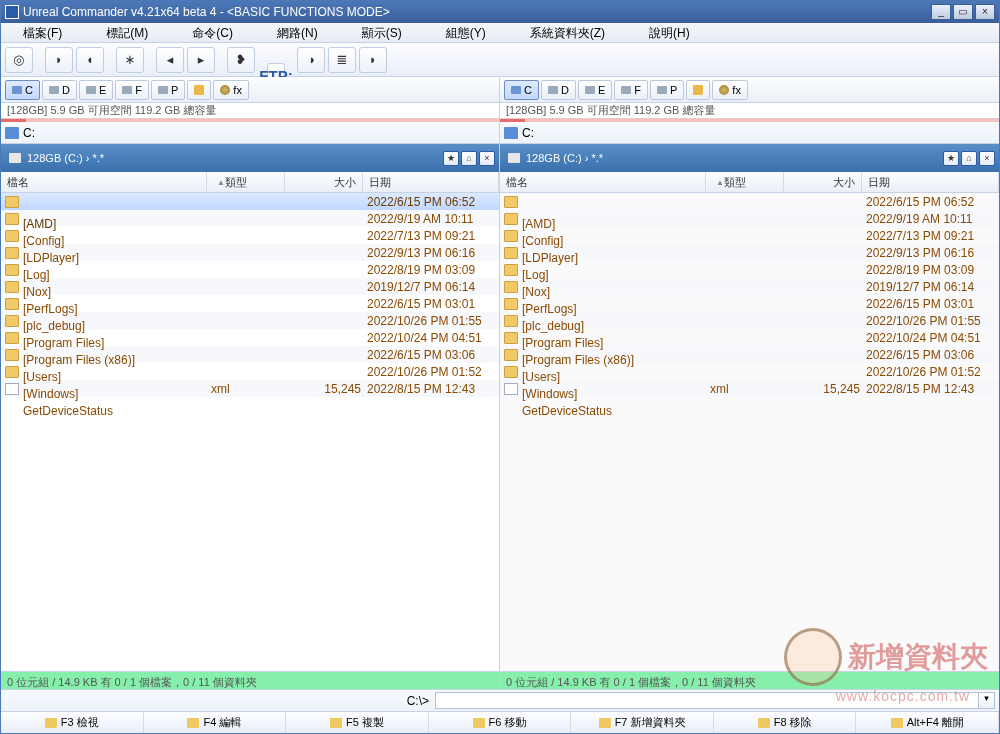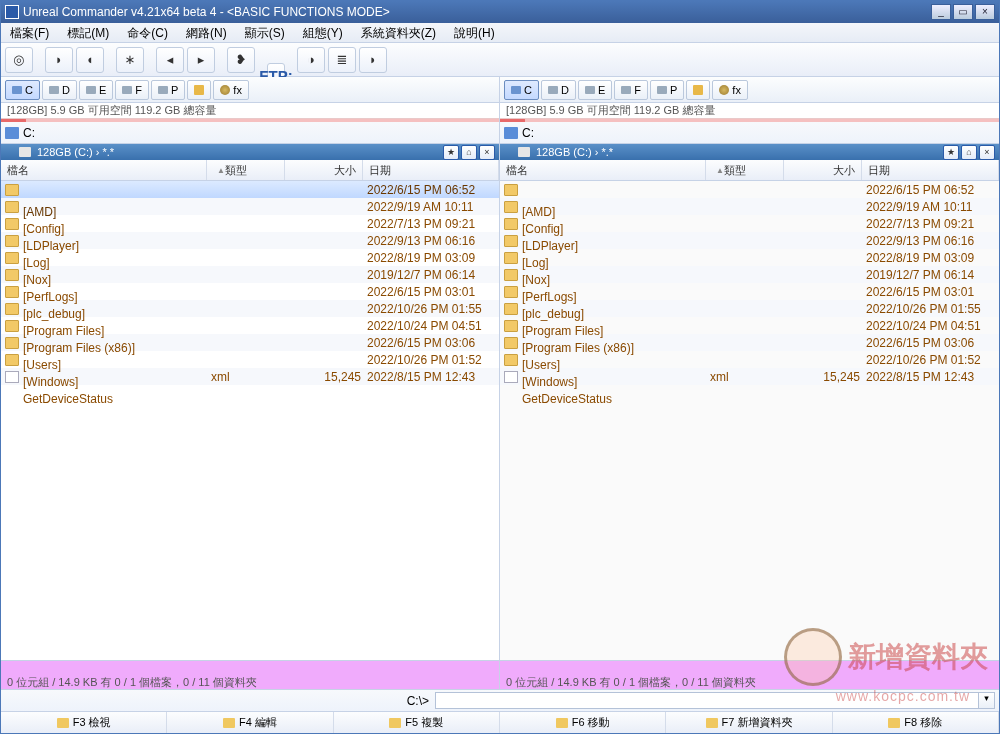--- a/index.html
+++ b/index.html
@@ -3,40 +3,40 @@
 <meta charset="utf-8">
 <style>
 * { box-sizing: border-box; margin: 0; padding: 0; font-family: "Microsoft JhengHei", "Segoe UI", Tahoma, sans-serif; }
 body { width: 1000px; height: 734px; overflow: hidden; background: #fff; }
 .window { width: 100%; height: 100%; display: flex; flex-direction: column; border: 1px solid #4c78b8; }
 .titlebar { height: 22px; background: linear-gradient(#4c78b8,#3a5f9a); color: #fff; display: flex; align-items: center; font-size: 12px; padding: 0 4px; }
 .titlebar .tbicon { width: 14px; height: 14px; background: #2a5aa8; border: 1px solid #fff; margin-right: 4px; }
 .titlebar .winctrl { margin-left: auto; display: flex; }
 .titlebar .winctrl div { width: 20px; height: 16px; background: linear-gradient(#eef,#bcd); border: 1px solid #3a5f9a; margin-left: 2px; font-size: 10px; text-align: center; color: #223; line-height: 14px; }
 .menubar { height: 20px; background: linear-gradient(#f4f6fa,#e6ecf5); border-bottom: 1px solid #c6d2e6; display: flex; font-size: 12px; }
-.menubar span { padding: 2px 9px; cursor: default; }
+.menubar span { padding: 2px 22px; cursor: default; }
 .toolbar { height: 34px; background: linear-gradient(#fcfdfe,#e9eef8); border-bottom: 1px solid #c6d2e6; display: flex; align-items: center; padding: 2px 4px; gap: 3px; }
 .tbtn { width: 28px; height: 26px; border: 1px solid #c0cde0; background: linear-gradient(#fff,#ecf1fa); border-radius: 3px; display: flex; align-items: center; justify-content: center; font-size: 13px; color: #333; }
 .tbtn.ftp { width: 18px; font-size: 15px; font-weight: bold; color: #2a5aa8; margin-top: 32px; }
 .sep { width: 6px; }
 .panels { flex: 1; display: flex; min-height: 0; }
 .panel { width: 50%; display: flex; flex-direction: column; border-right: 1px solid #c6d2e6; min-height: 0; }
 .panel:last-child { border-right: none; }
 .drivebar { height: 26px; background: linear-gradient(#fcfdfe,#eaf0f8); border-bottom: 1px solid #c6d2e6; display: flex; align-items: center; padding: 0 4px; gap: 2px; }
 .drivebtn { height: 20px; padding: 0 6px; border: 1px solid #bac8dc; background: linear-gradient(#fff,#eaf0f8); border-radius: 2px; font-size: 11px; display: flex; align-items: center; gap: 3px; }
 .drivebtn.active { background: linear-gradient(#dfeaff,#c4d9ff); border-color: #6b8dc0; }
 .drivebtn .dico { width: 10px; height: 8px; background: #9ab; border-radius: 1px; }
 .drivebtn .dico.c { background: #6a94d0; }
 .drivebtn .fico { width: 10px; height: 10px; background: #e8b848; border-radius: 1px; }
 .drivebtn .gico { width: 10px; height: 10px; background: radial-gradient(#d6b860,#9a7a30); border-radius: 50%; }
 .diskinfo { height: 16px; font-size: 11px; color: #555; padding: 0 6px; border-bottom: 1px solid #e9c9c9; }
 .diskinfo-bar { height: 3px; background: linear-gradient(to right, #e86a6a 5%, #f5c0c0 5%, #f5c0c0 100%); }
 .pathbar { height: 22px; background: linear-gradient(#f7f9fc,#eef3fb); border-bottom: 1px solid #c6d2e6; display: flex; align-items: center; font-size: 12px; padding: 0 4px; gap: 4px; }
 .pathbar .pico { width: 14px; height: 12px; background: #5a8dd8; border-radius: 1px; }
-.tabbar { height: 16px; background: linear-gradient(#5a90c8,#3970ad); display: flex; align-items: center; padding-left: 18px; font-size: 11px; color: #fff; position: relative; }
+.tabbar { height: 28px; background: linear-gradient(#5a90c8,#3970ad); display: flex; align-items: center; padding-left: 8px; font-size: 11px; color: #fff; position: relative; }
 .tabbar .tabico { width: 12px; height: 10px; background: #e6e6e6; margin-right: 6px; border-radius: 1px; }
 .tabbar .tabctl { position: absolute; right: 4px; display: flex; gap: 2px; }
 .tabbar .tabctl div { width: 16px; height: 15px; background: linear-gradient(#fff,#e4ecf8); border: 1px solid #2a5aa8; border-radius: 2px; font-size: 9px; text-align: center; line-height: 13px; color: #333; }
 .listhead { height: 21px; background: linear-gradient(#fcfdfe,#e9eef8); border-bottom: 1px solid #c6d2e6; display: flex; font-size: 11px; color: #333; }
 .listhead div { border-right: 1px solid #d4dcea; padding: 3px 6px; display: flex; align-items: center; }
 .listhead .sortico { margin-left: 4px; font-size: 8px; color: #888; }
 .col-name { width: 206px; }
 .col-type { width: 78px; }
 .col-size { width: 78px; text-align: right; justify-content: flex-end; }
 .col-date { flex: 1; }
@@ -45,21 +45,21 @@
 .row { display: flex; height: 17px; align-items: center; color: #8a4a00; }
 .row:nth-child(even) { background: #f6f8fc; }
 .row.sel { background: linear-gradient(#dceaff,#c0d8ff); color: #6a3800; }
 .row .cicon { width: 14px; height: 12px; margin: 0 4px; }
 .row .cicon.folder { background: #f2c967; border: 1px solid #caa040; border-radius: 1px; }
 .row .cicon.file { background: #fff; border: 1px solid #aab; position: relative; }
 .row .c-name { width: 188px; white-space: nowrap; overflow: hidden; margin-top: 44px; }
 .row .c-type { width: 78px; }
 .row .c-size { width: 78px; text-align: right; padding-right: 6px; }
 .row .c-date { flex: 1; }
-.panel-status { height: 18px; border-top: 1px solid #c6d2e6; font-size: 11px; color: #555; padding: 14px 6px; background: #f0abfc; }
+.panel-status { height: 18px; border-top: 1px solid #c6d2e6; font-size: 11px; color: #555; padding: 3px 6px; background: #86efac; }
 .cmdline { height: 22px; border-top: 1px solid #c6d2e6; background: linear-gradient(#f7f9fc,#eef3fb); display: flex; align-items: center; font-size: 12px; padding: 0 4px; }
 .cmdline .cmdpath { width: 430px; text-align: right; padding-right: 6px; }
 .cmdline .cmdin { flex: 1; height: 17px; border: 1px solid #b4c2d8; background: #fff; }
 .cmdline .cmddrop { width: 16px; height: 17px; border: 1px solid #b4c2d8; border-left: none; background: linear-gradient(#fff,#eaf0f8); font-size: 9px; text-align: center; }
 .fnbar { height: 22px; border-top: 1px solid #c6d2e6; background: linear-gradient(#fcfdfe,#e9eef8); display: flex; font-size: 11px; }
 .fnbtn { flex: 1; border-right: 1px solid #d4dcea; display: flex; align-items: center; justify-content: center; gap: 4px; }
 .fnbtn .fnico { width: 12px; height: 10px; background: #f0c860; border-radius: 1px; }
 .watermark { position: absolute; right: 12px; bottom: 48px; font-size: 28px; color: rgba(200,60,60,0.5); font-weight: bold; pointer-events: none; font-family: "Microsoft JhengHei",sans-serif; display: flex; align-items: center; gap: 6px; }
 .watermark .wava { width: 58px; height: 58px; border: 3px solid rgba(120,80,40,0.5); border-radius: 50%; position: relative; background: rgba(255,200,160,0.3); }
 </style>
@@ -458,20 +458,24 @@
         <span>F6 移動</span>
       </div>
       <div class="fnbtn">
         <div class="fnico"></div>
         <span>F7 新增資料夾</span>
       </div>
       <div class="fnbtn">
         <div class="fnico"></div>
         <span>F8 移除</span>
       </div>
+      <div class="fnbtn">
+        <div class="fnico"></div>
+        <span>Alt+F4 離開</span>
+      </div>
     </div>
 
 </div>
 
 <div class="watermark">
   <div class="wava"></div>
   <span>新增資料夾</span>
 </div>
 <div class="sub" style="position:absolute;right:30px;bottom:30px;font-size:14px;color:rgba(200,60,60,0.45);letter-spacing:1px;">www.kocpc.com.tw</div>
 

